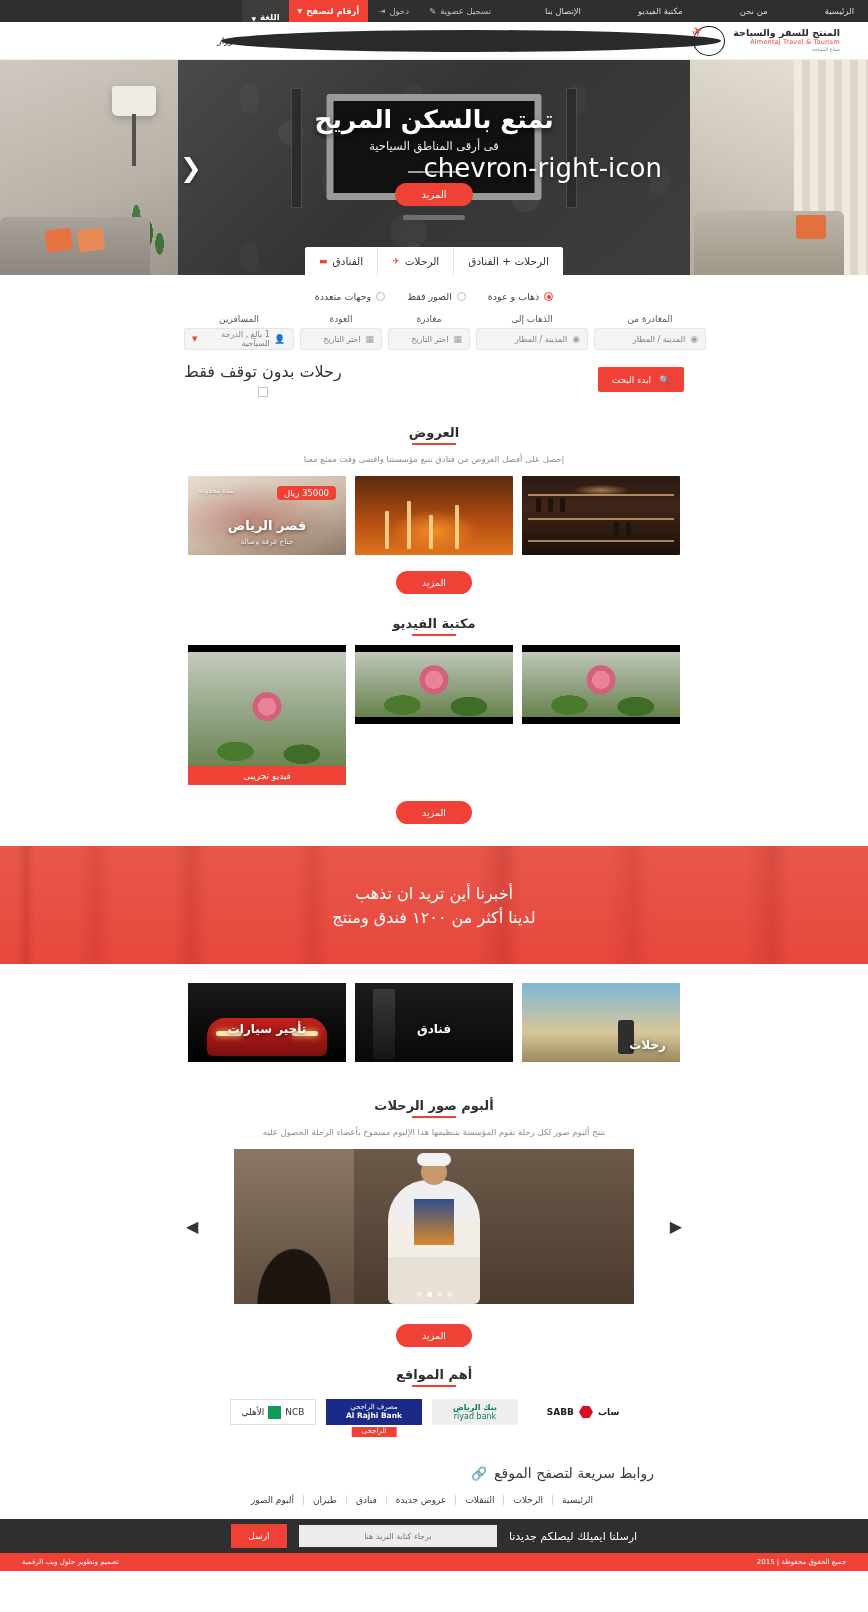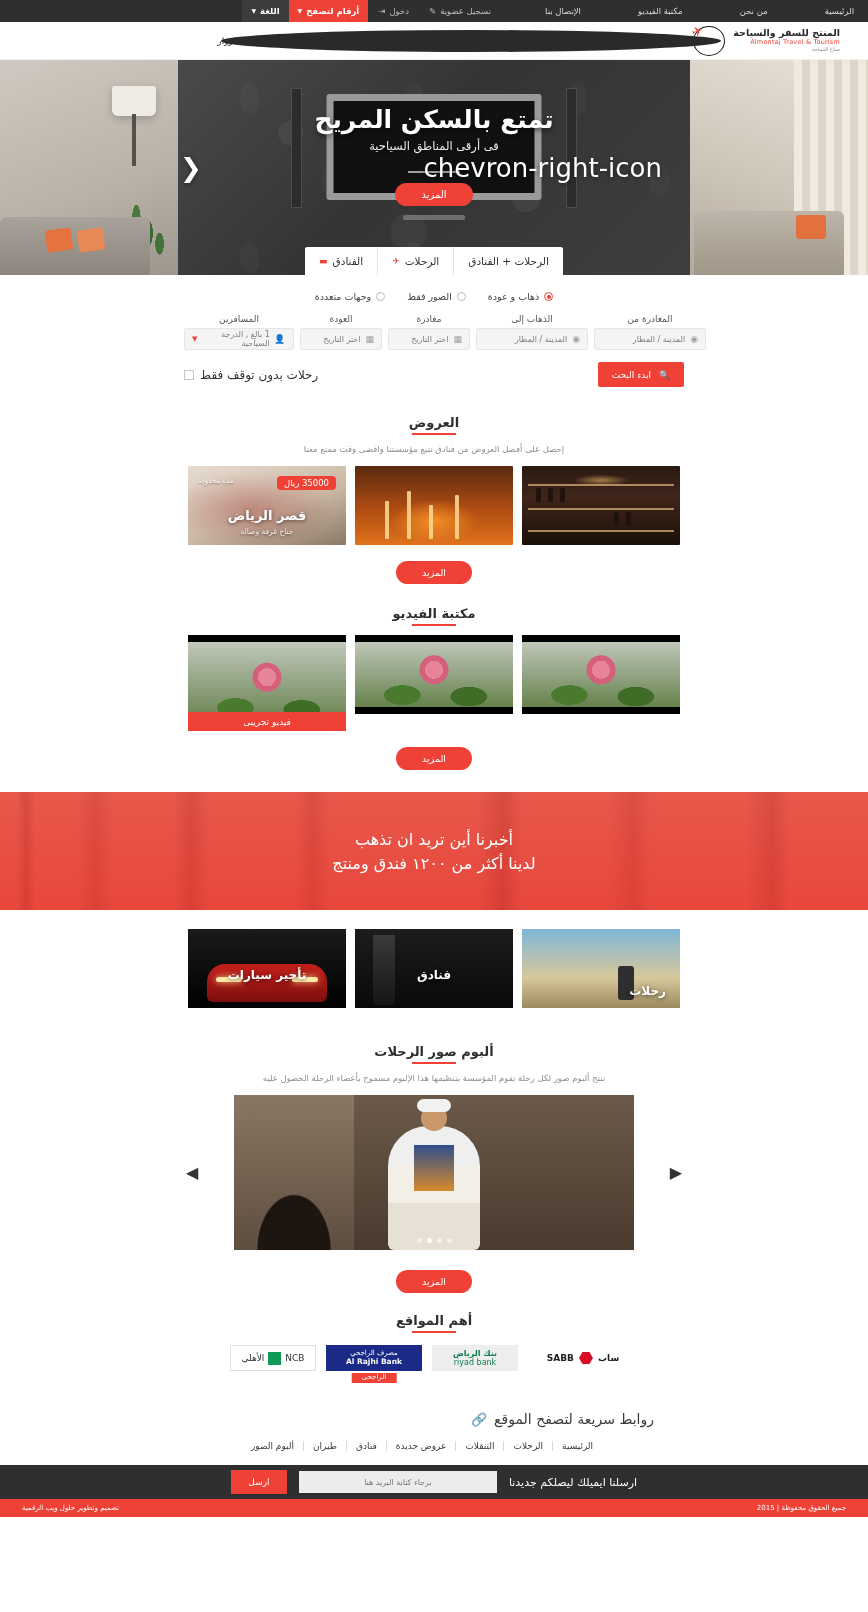--- a/index.html
+++ b/index.html
@@ -29,21 +29,21 @@
   .tb-link {
     display: flex; align-items: center; gap: 4px;
     padding: 0 10px; color: #bdbdbd; white-space: nowrap;
   }
   .tb-btn-red {
     display: flex; align-items: center; gap: 4px;
     background: #ef4136; color: #fff; padding: 0 9px; font-weight: bold;
     white-space: nowrap;
   }
   .tb-btn-dark {
-    display: flex; align-items: center; gap: 4px;
+    display: flex; align-items: flex-end; gap: 4px;
     background: #3c3c3c; color: #fff; padding: 0 9px; font-weight: bold;
     white-space: nowrap;
   }
   .caret { font-size: 6px; line-height: 1; }
   .topbar-left { flex: 1; }
 
   
   .header {
     height: 38px;
     background: #fff;
@@ -227,21 +227,21 @@
   }
   .fb-from, .fb-to { width: 112px; }
   .fb-date { width: 82px; }
   .fb-pax { width: 110px; }
   .fico { color: #a2a2a2; font-size: 9px; line-height: 1; }
   .fico-red { color: #ef4136; font-size: 7px; }
   .opts-row {
     display: flex; align-items: center; justify-content: space-between;
     margin-top: 12px;
   }
-  .chk-wrap { display: flex; align-items: center; gap: 6px; font-size: 12px; color: #333; cursor: pointer; }
+  .chk-wrap { display: flex; align-items: center; gap: 6px; font-size: 16px; color: #333; cursor: pointer; flex-direction: column; }
   .chk-box { width: 10px; height: 10px; border: 1px solid #c6c6c6; background: #fff; }
   .search-btn {
     display: flex; align-items: center; gap: 8px; justify-content: center;
     background: #ef4136; color: #fff; border: none; border-radius: 2px;
     width: 86px; height: 25px; font-size: 9px; cursor: pointer; font-family: inherit;
   }
 
   
   .section { padding: 14px 0 0; }
   .sec-title {
@@ -304,21 +304,21 @@
   .more-btn {
     background: #ef4136; color: #fff; border: none; border-radius: 13px;
     padding: 6px 26px; font-size: 9.5px; cursor: pointer; font-family: inherit;
   }
 
   
   .vcard {
     width: 158px; height: 79px; position: relative; overflow: hidden; cursor: pointer;
     background: #000;
   }
-  .vcard.tall { height: 96px; }
+  .vcard.tall { height: 140px; }
   .rose {
     position: absolute; inset: 0;
     background:
       radial-gradient(circle at 50% 44%, #e8849a 0 9px, #d4607c 9px 14px, transparent 15px),
       radial-gradient(ellipse 30px 16px at 30% 76%, #4a7a2e 60%, transparent 62%),
       radial-gradient(ellipse 30px 16px at 72% 78%, #3f6d27 60%, transparent 62%),
       linear-gradient(180deg,#c9cfc3,#98a88a 45%,#5d7a40);
     filter: blur(.3px);
   }
   .vbar-top, .vbar-bottom { position: absolute; left: 0; right: 0; height: 7px; background: #000; }

